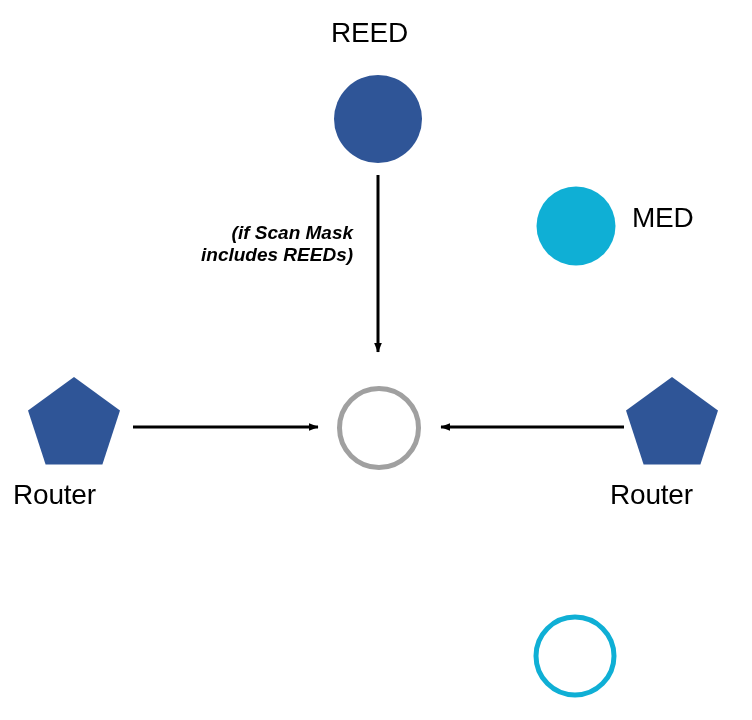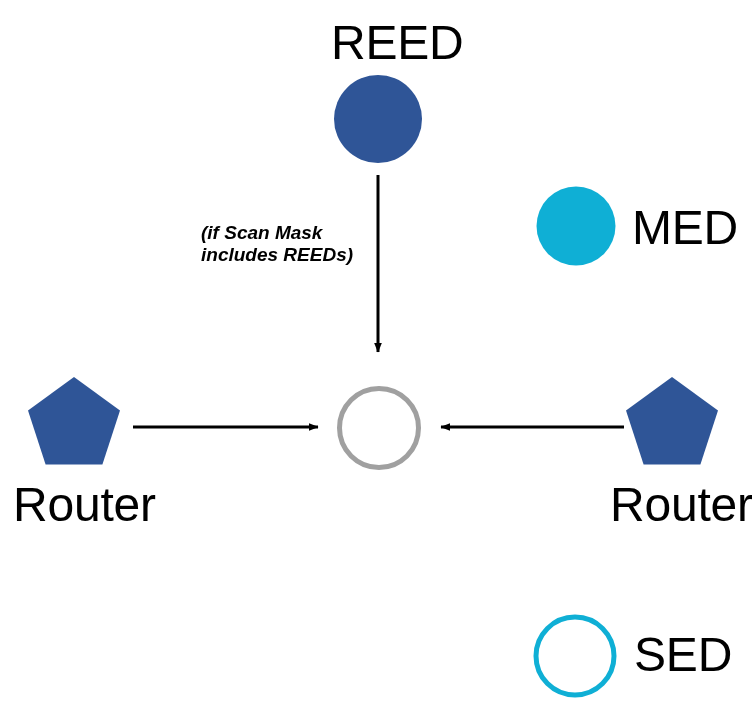--- a/index.html
+++ b/index.html
@@ -22,39 +22,39 @@
     position: absolute;
     top: 0;
     left: 0;
     width: 752px;
     height: 720px;
   }
   .node-label {
     position: absolute;
     font-family: "Liberation Sans", sans-serif;
     font-weight: 400;
-    font-size: 48px;
+    font-size: 28px;
     line-height: 1;
     color: #000000;
     white-space: nowrap;
     letter-spacing: -0.2px;
   }
   .edge-label {
     position: absolute;
     font-family: "Liberation Sans", sans-serif;
     font-style: italic;
     font-weight: bold;
     font-size: 19px;
     line-height: 22px;
     color: #000000;
     white-space: nowrap;
   }
   .edge-label.multiline {
     white-space: pre;
-    text-align: left;
+    text-align: right;
   }
   #label-reed   { left: 331px; top: 19px; }
   #label-med    { left: 632px; top: 204px; }
   #label-router-left  { left: 13px;  top: 481px; }
   #label-router-right { left: 610px; top: 481px; }
   #label-sed    { left: 634px; top: 631px; }
   #label-parent-response { left: 137px; top: 390px; }
   #label-scan-mask { left: 201px; top: 222px; }
 </style>
 </head>
@@ -89,19 +89,18 @@
   </svg>
 
   <div class="node-label" id="label-reed">REED</div>
 
   <div class="node-label" id="label-med">MED</div>
 
   <div class="node-label" id="label-router-left">Router</div>
 
   <div class="node-label" id="label-router-right">Router</div>
 
-  <div class="node-label" id="label-sed">SED</div>
 
 
   <div class="edge-label multiline" id="label-scan-mask">(if Scan Mask
 includes REEDs)</div>
 
 </div>
 
 </body></html>

